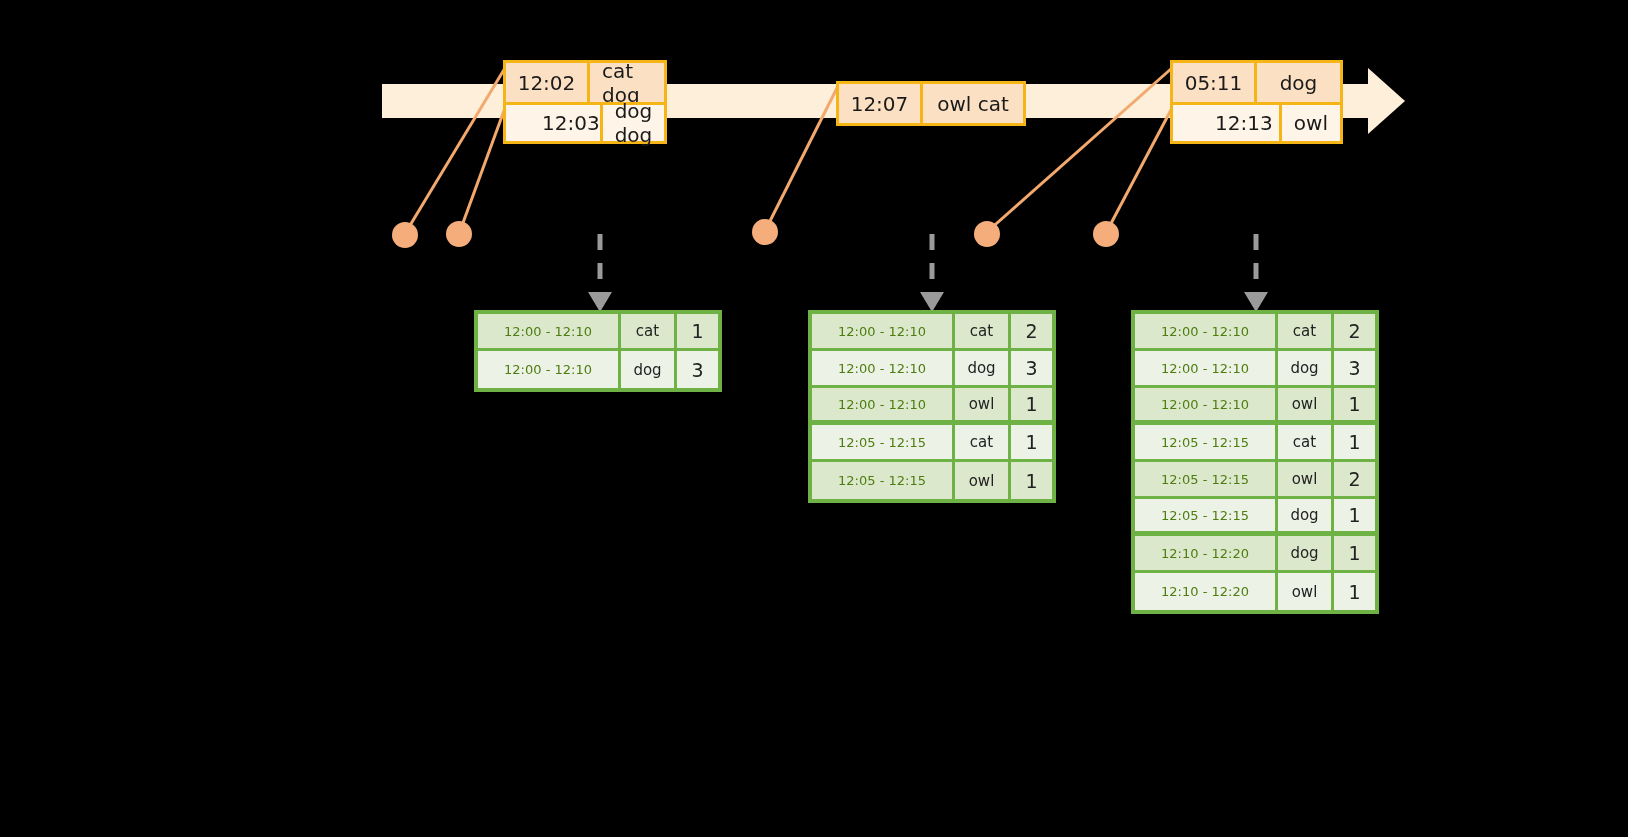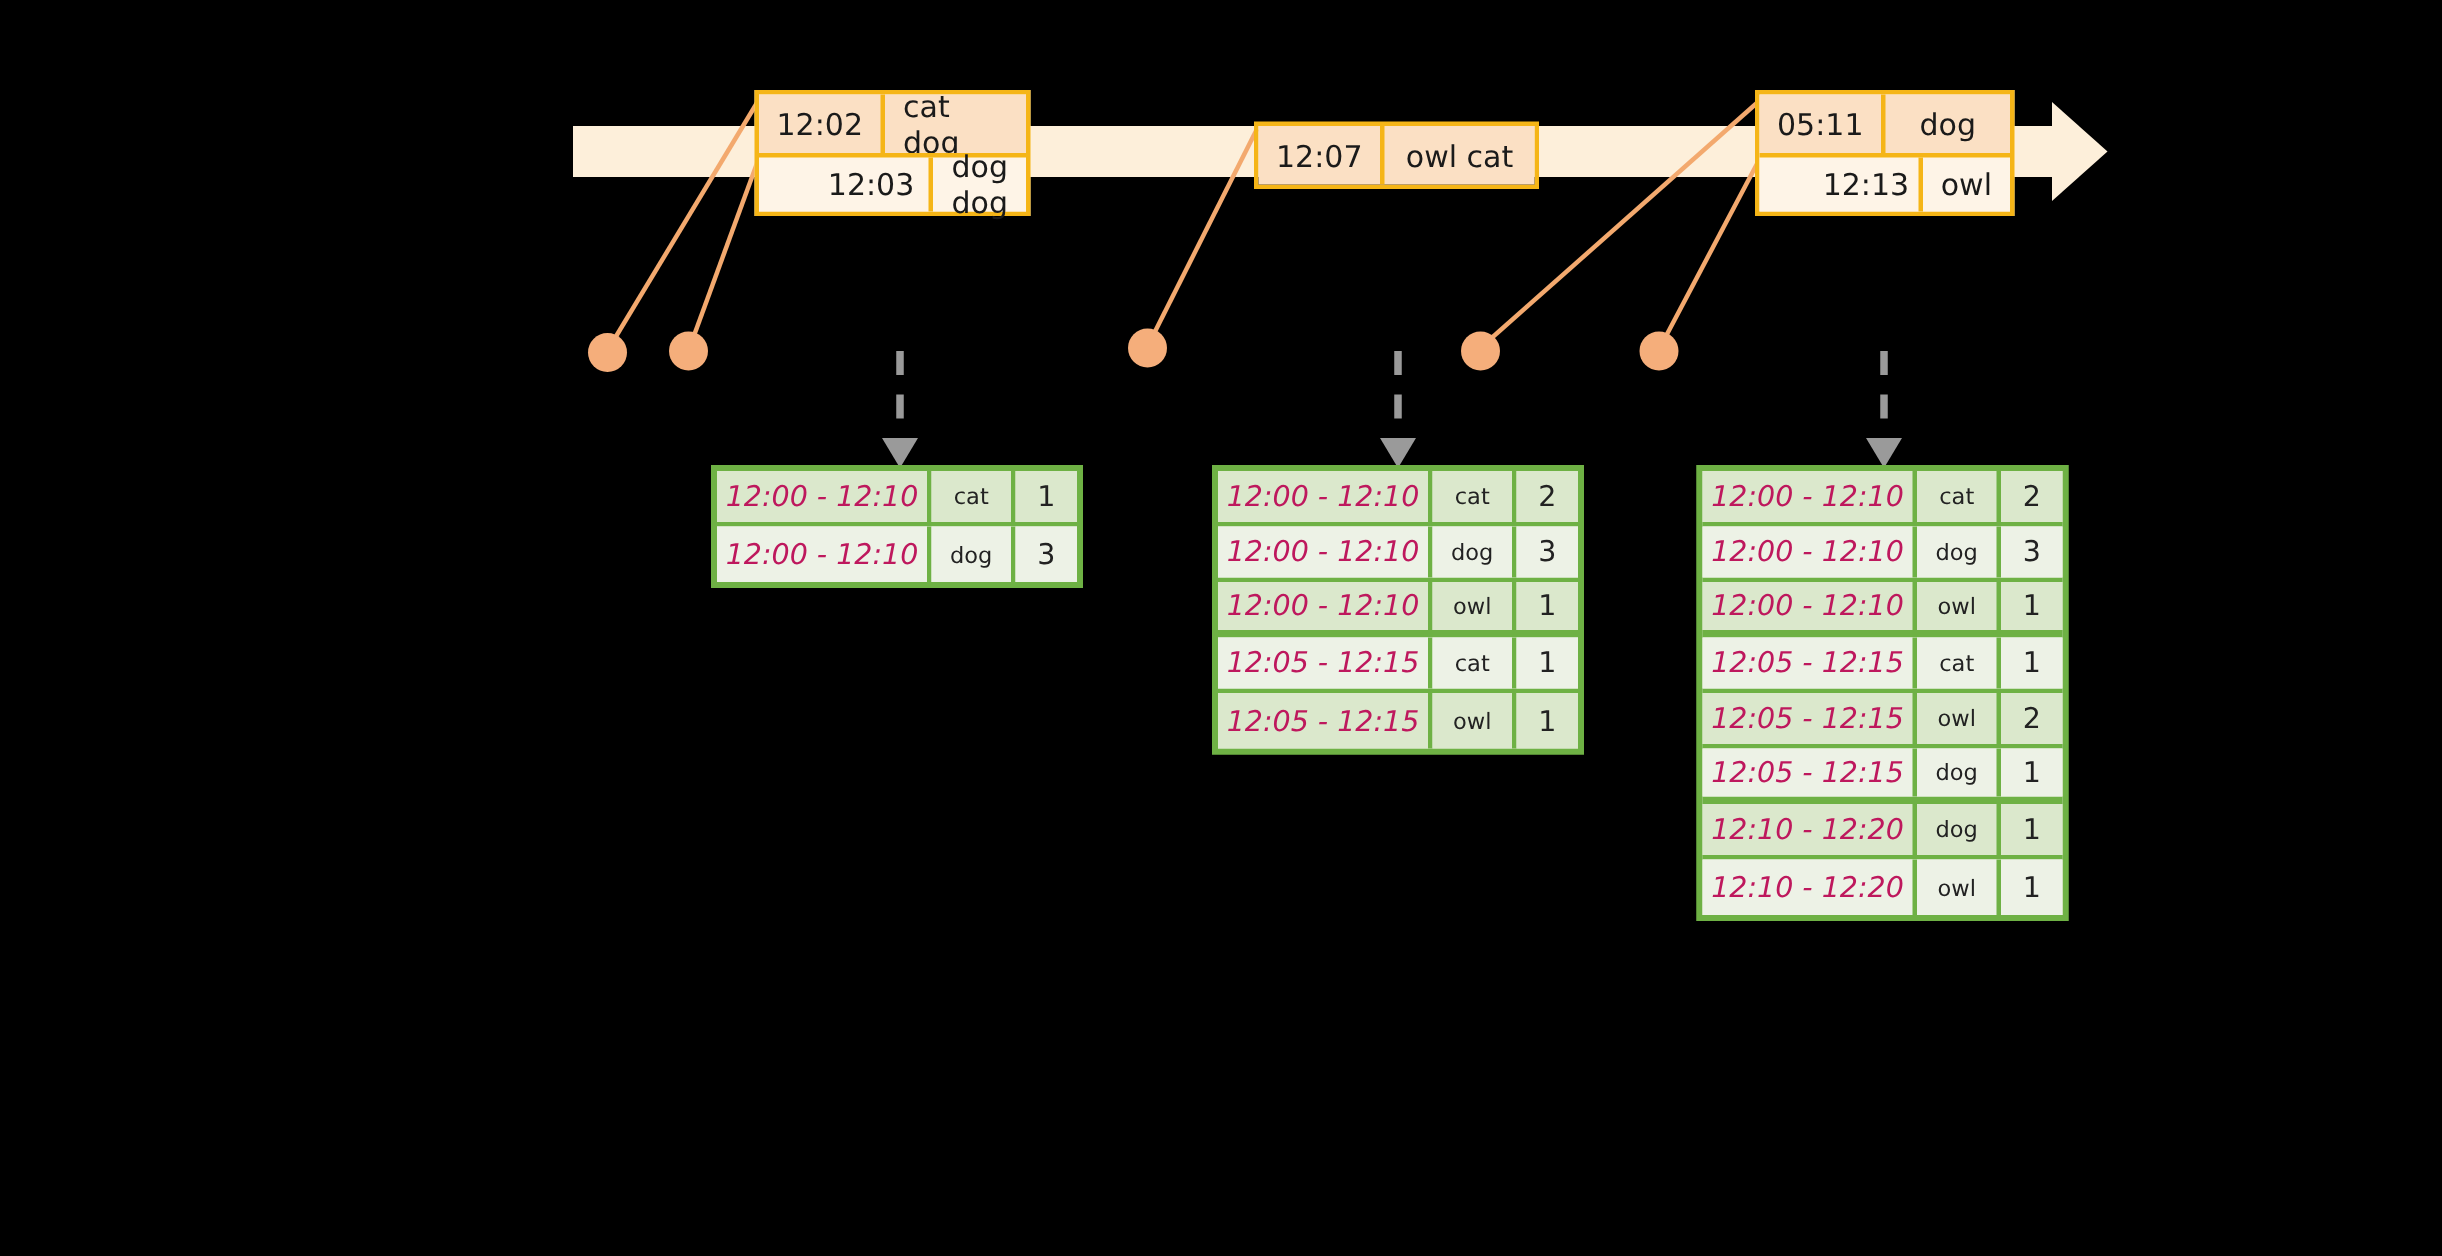--- a/index.html
+++ b/index.html
@@ -22,22 +22,22 @@
   .evt-val{flex:1;display:flex;align-items:center;justify-content:center;
            font-size:20px;color:#1a1a1a;box-sizing:border-box;padding:0 12px;}
 
   
   .gtable{position:absolute;border:4px solid #6EB144;box-sizing:border-box;background:#6EB144;}
   .grow{display:flex;height:37px;box-sizing:border-box;border-bottom:3px solid #6EB144;}
   .grow:last-child{border-bottom:none;}
   .grow.sep{border-bottom:5px solid #6EB144;}
   .grow.a{background:#DBE8CC;}
   .grow.b{background:#EDF2E6;}
-  .gc-win{display:flex;align-items:center;justify-content:center;font-size:19px;color:#be185d;
-          border-right:3px solid #6EB144;box-sizing:border-box;font-style:italic;}
+  .gc-win{display:flex;align-items:center;justify-content:center;font-size:13px;color:#4d7c0f;
+          border-right:3px solid #6EB144;box-sizing:border-box;}
   .gc-key{display:flex;align-items:center;justify-content:center;font-size:15px;color:#222;
           border-right:3px solid #6EB144;box-sizing:border-box;}
   .gc-cnt{display:flex;align-items:center;justify-content:center;font-size:19px;color:#222;
           box-sizing:border-box;}
   .grow.a .gc-win,.grow.a .gc-key,.grow.a .gc-cnt{background:#DBE8CC;}
   .grow.b .gc-win,.grow.b .gc-key,.grow.b .gc-cnt{background:#EDF2E6;}
 </style>
 </head>
 <body>
 
@@ -67,21 +67,21 @@
     <g>
       <line x1="932" y1="234" x2="932" y2="292" stroke="#9A9A9A" stroke-width="5" stroke-dasharray="16,13"></line>
       <polygon points="920,292 944,292 932,312" fill="#9A9A9A"></polygon>
     </g>
     <g>
       <line x1="1256" y1="234" x2="1256" y2="292" stroke="#9A9A9A" stroke-width="5" stroke-dasharray="16,13"></line>
       <polygon points="1244,292 1268,292 1256,312" fill="#9A9A9A"></polygon>
     </g>
   </svg>
 
-  <div class="evt-group" style="left:503px;top:60px;width:184px;">
+  <div class="evt-group" style="left:503px;top:60px;width:164px;">
     <div class="evt-row shade">
       <div class="evt-time">12:02</div>
       <div class="evt-val">cat dog</div>
     </div>
     <div class="evt-row plain">
       <div class="evt-time">12:03</div>
       <div class="evt-val">dog dog</div>
     </div>
   </div>
 

